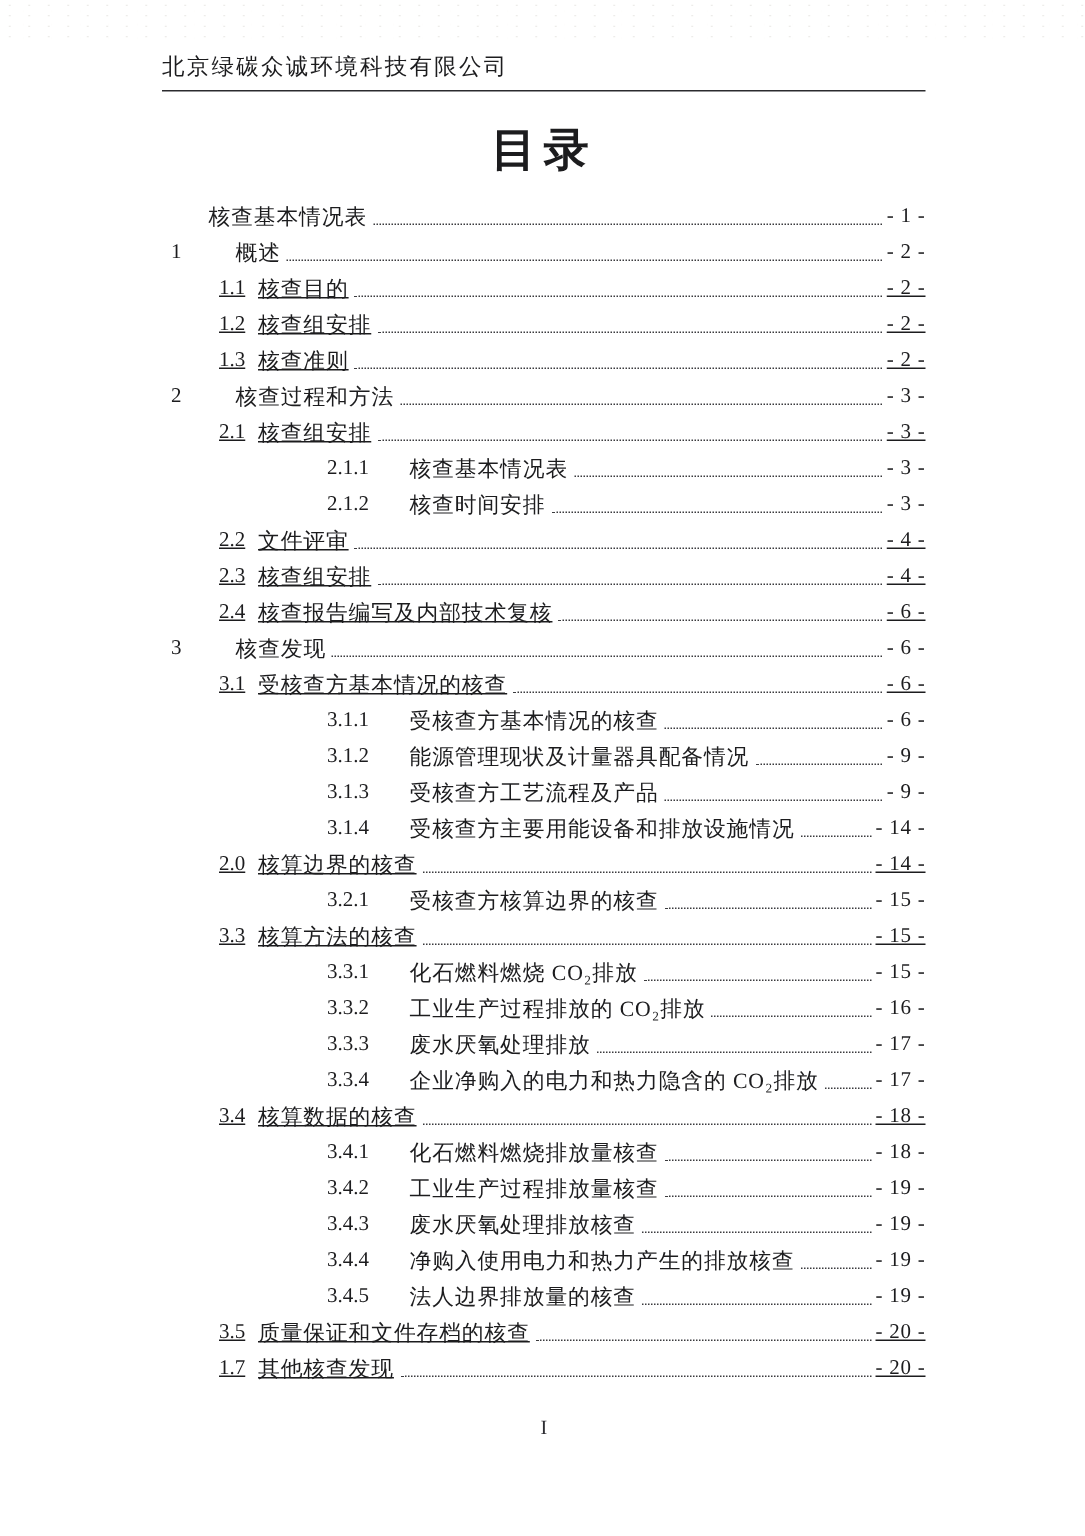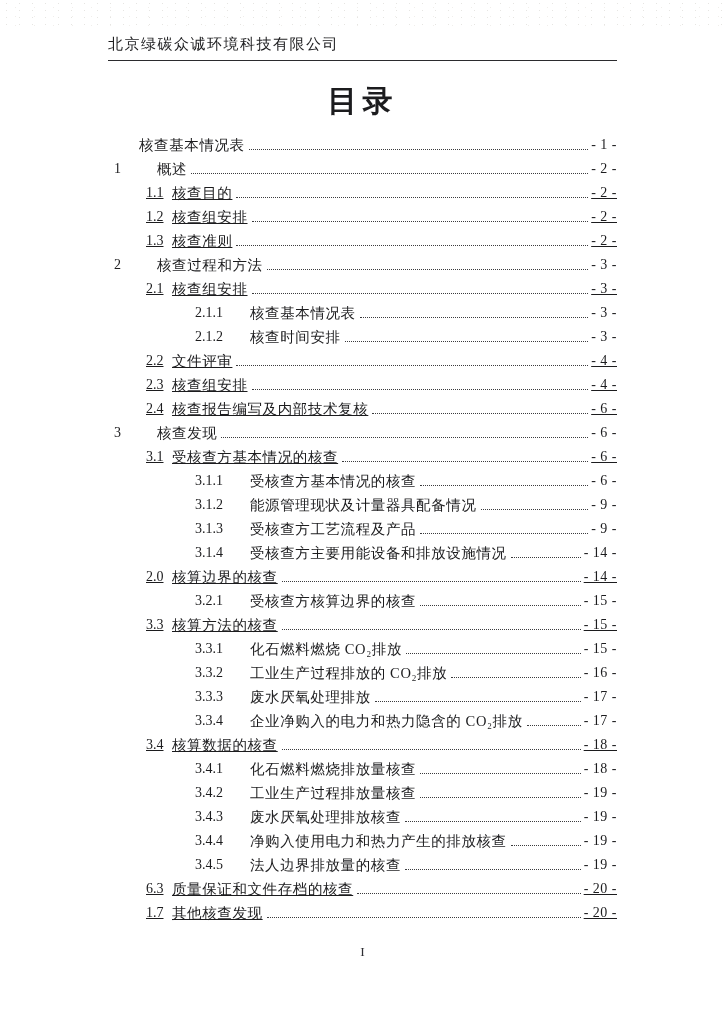--- a/index.html
+++ b/index.html
@@ -91,21 +91,21 @@
     flex: 0 0 auto;
     font-size: 14px;
     letter-spacing: 0.5px;
   }
   .lv-front { padding-left: 31px; align-items: flex-end; }
   .lv-h1 { padding-left: 6px; }
   .lv-h1 .num { width: 43px; }
   .lv-h2 { padding-left: 38px; text-decoration: underline; }
   .lv-h2 .num { width: 26px; }
   .lv-h3 { padding-left: 87px; }
-  .lv-h3 .num { width: 55px; }
+  .lv-h3 .num { width: 55px; margin-left: 23px; }
   .doc-footer {
     position: absolute;
     left: 108px; width: 509px;
     top: 944px;
     text-align: center;
     font-size: 13.5px;
     color: #2e2e33;
   }
 </style>
 </head>
@@ -303,21 +303,21 @@
     <span class="leader"></span>
     <span class="pg">- 19 -</span>
   </div>
         <div class="toc-row lv-h3">
     <span class="num">3.4.5</span>
     <span class="ttl">法人边界排放量的核查</span>
     <span class="leader"></span>
     <span class="pg">- 19 -</span>
   </div>
         <div class="toc-row lv-h2">
-    <span class="num">6.3</span>
+    <span class="num">3.5</span>
     <span class="ttl">质量保证和文件存档的核查</span>
     <span class="leader"></span>
     <span class="pg">- 20 -</span>
   </div>
         <div class="toc-row lv-h2">
     <span class="num">1.7</span>
     <span class="ttl">其他核查发现</span>
     <span class="leader"></span>
     <span class="pg">- 20 -</span>
   </div>

